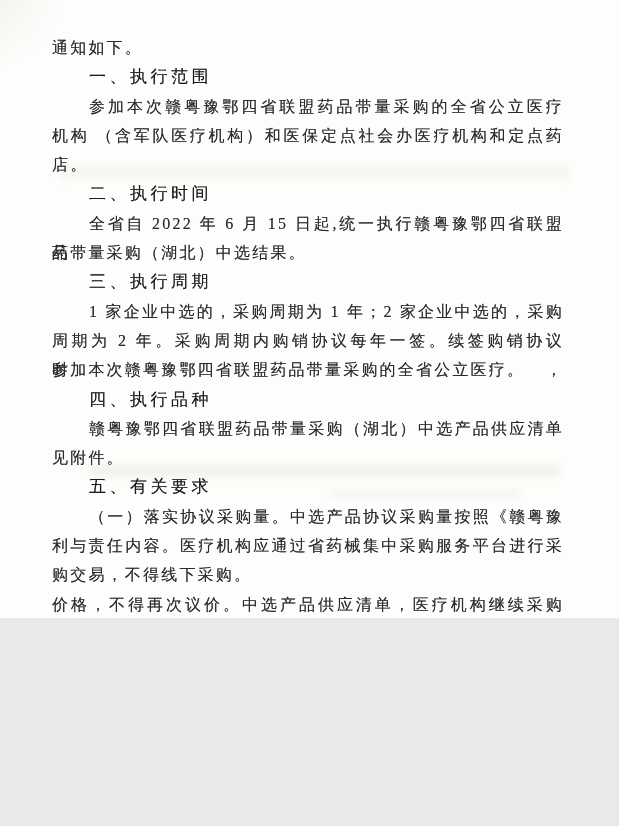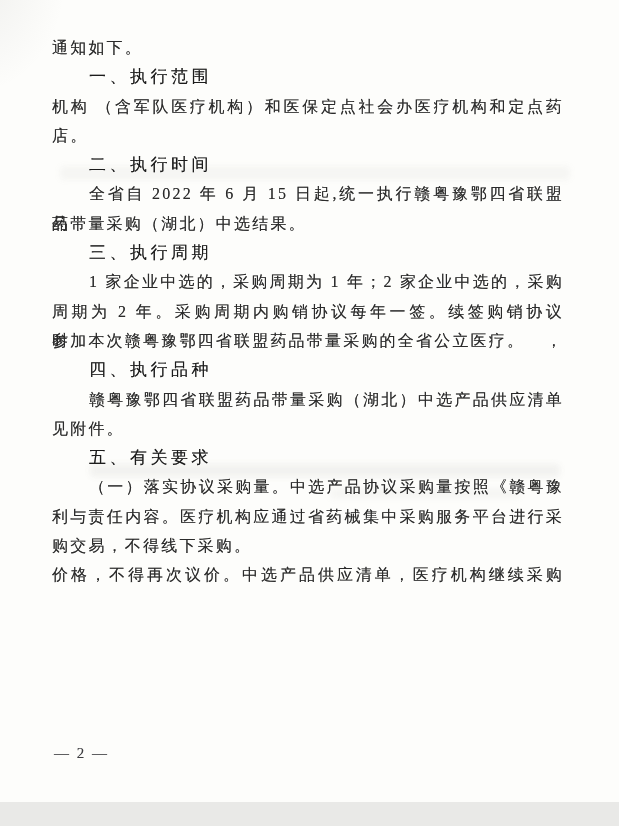--- a/index.html
+++ b/index.html
@@ -3,21 +3,21 @@
 <meta charset="utf-8">
 <style>
   html, body { margin: 0; padding: 0; }
   body {
     width: 619px; height: 826px;
     background: #e9e9e7;
     font-family: "Liberation Serif", "DejaVu Serif", serif;
   }
   .page {
     position: relative;
-    width: 619px; height: 802px;
+    width: 619px; height: 618px;
     background:
       radial-gradient(ellipse at -4% -3%, rgba(120,120,115,0.10), rgba(0,0,0,0) 10%),
       #fdfdfb;
     overflow: hidden;
   }
   .doc-body {
     position: absolute;
     left: 52px; top: 33px; width: 512px;
   }
   .line {
@@ -70,20 +70,21 @@
 
   <div class="bleed bleed-1"></div>
   <div class="bleed bleed-2"></div>
   <div class="bleed bleed-3"></div>
 
   <div class="doc-body">
 
     <div class="line">通知如下。</div>
 
     <div class="line heading">一、执行范围</div>
+    <div class="line indent justify">参加本次赣粤豫鄂四省联盟药品带量采购的全省公立医疗</div>
     <div class="line justify">机构 （含军队医疗机构）和医保定点社会办医疗机构和定点药</div>
     <div class="line">店。</div>
 
     <div class="line heading">二、执行时间</div>
     <div class="line indent justify">全省自 2022 年 6 月 15 日起,统一执行赣粤豫鄂四省联盟药</div>
     <div class="line">品带量采购（湖北）中选结果。</div>
 
     <div class="line heading">三、执行周期</div>
     <div class="line indent justify">1 家企业中选的，采购周期为 1 年；2 家企业中选的，采购</div>
     <div class="line justify">周期为 2 年。采购周期内购销协议每年一签。续签购销协议时，</div>

